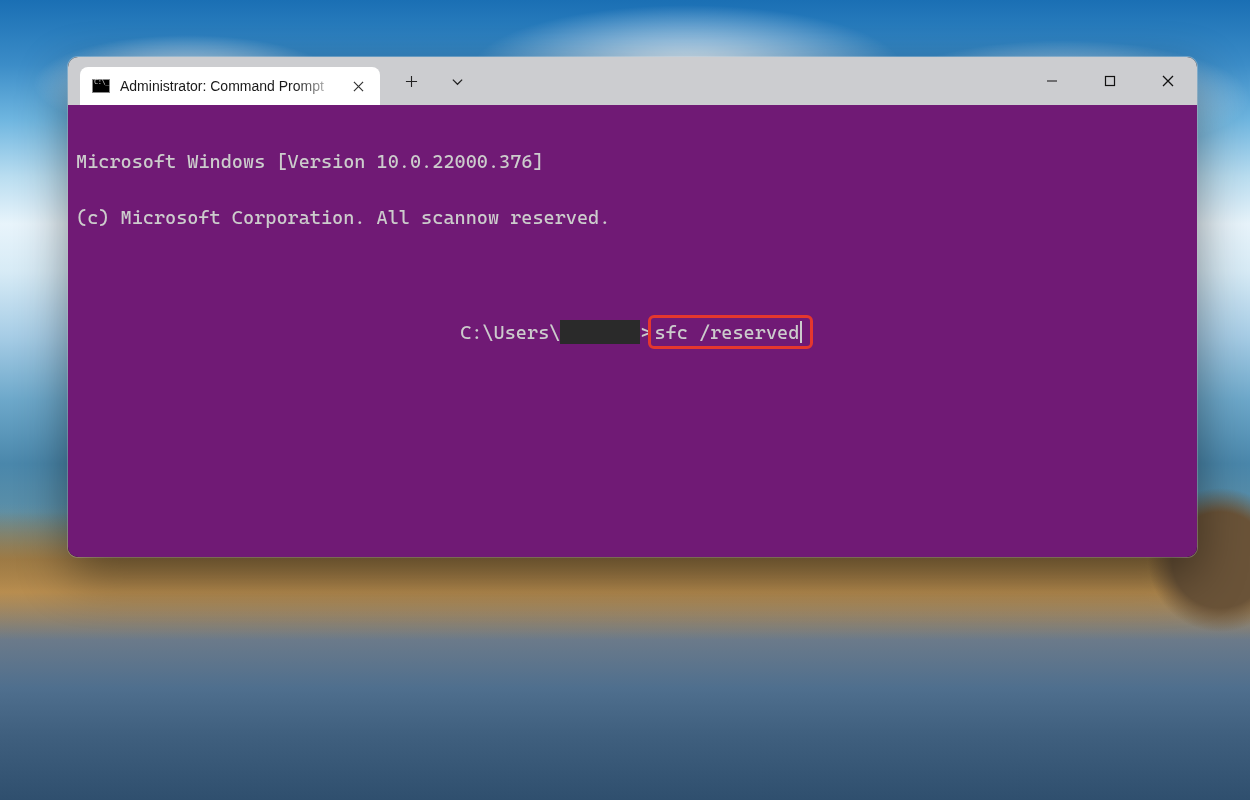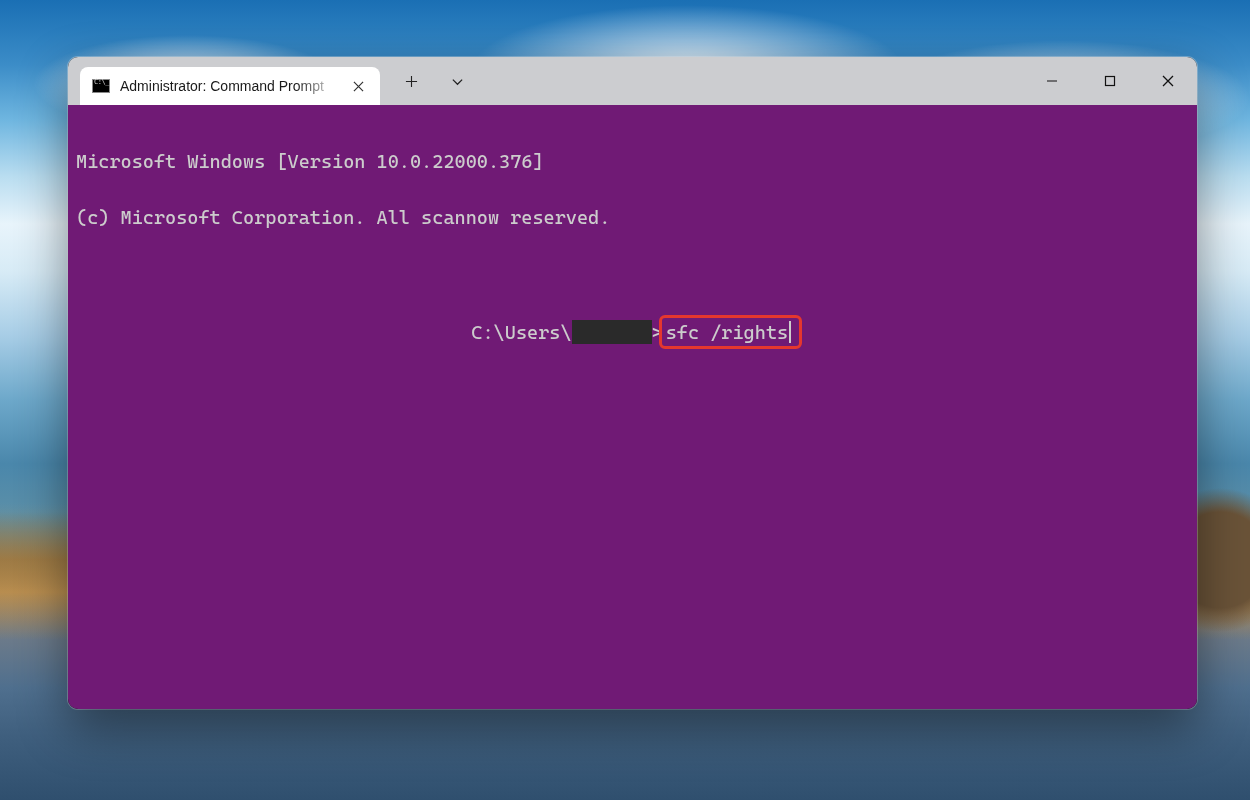--- a/index.html
+++ b/index.html
@@ -51,21 +51,21 @@
     background:
       radial-gradient(circle 120px at 1220px 560px, #6a5338 0%, #6a5338 40%, rgba(0,0,0,0) 60%),
       linear-gradient(to bottom, rgba(0,0,0,0) 63%, rgba(184,141,79,0.4) 70%, rgba(0,0,0,0) 80%);
     pointer-events: none;
   }
 
   
   .terminal-window {
     position: absolute;
     left: 68px; top: 57px;
-    width: 1129px; height: 652px;
+    width: 1129px; height: 500px;
     background: #0c0c0c;
     border-radius: 10px;
     box-shadow: 0 18px 50px rgba(0,0,0,0.45), 0 0 0 1px rgba(255,255,255,0.3);
     overflow: hidden;
   }
 
   
   .titlebar {
     height: 48px;
     background: #cccdd0;
@@ -251,16 +251,16 @@
             <path d="M1 1 L11 11 M11 1 L1 11" stroke="currentColor" stroke-width="1.3" fill="none"></path>
           </svg>
       </div>
     </div>
   </div>
 
   <div class="terminal-body">
 <span class="line">Microsoft Windows [Version 10.0.22000.376]</span>
 <span class="line">(c) Microsoft Corporation. All scannow reserved.</span>
 <span class="line"> </span>
-<span class="prompt-line"><span>C:\Users\</span><span class="redacted"></span><span class="cmd-wrap"><span>&gt;</span><span class="cmd-highlight"><span>sfc /rights</span><span class="cursor"></span></span></span></span>
+<span class="prompt-line"><span>C:\Users\</span><span class="redacted"></span><span class="cmd-wrap"><span>&gt;</span><span class="cmd-highlight"><span>sfc /reserved</span><span class="cursor"></span></span></span></span>
   </div>
 
 </div>
 
 </body></html>

